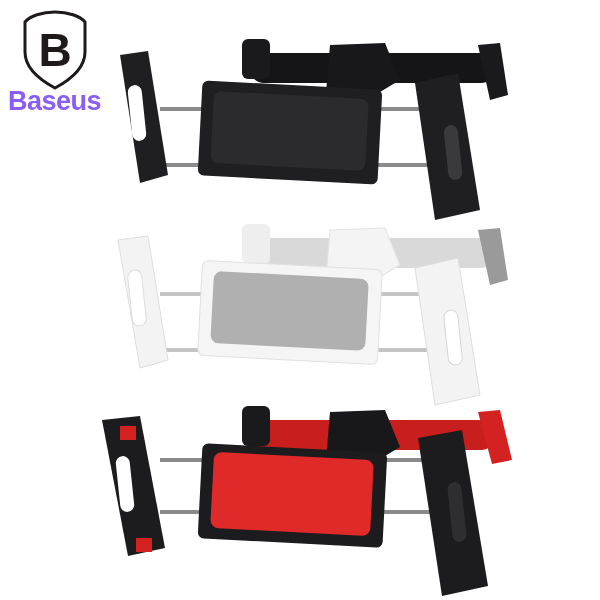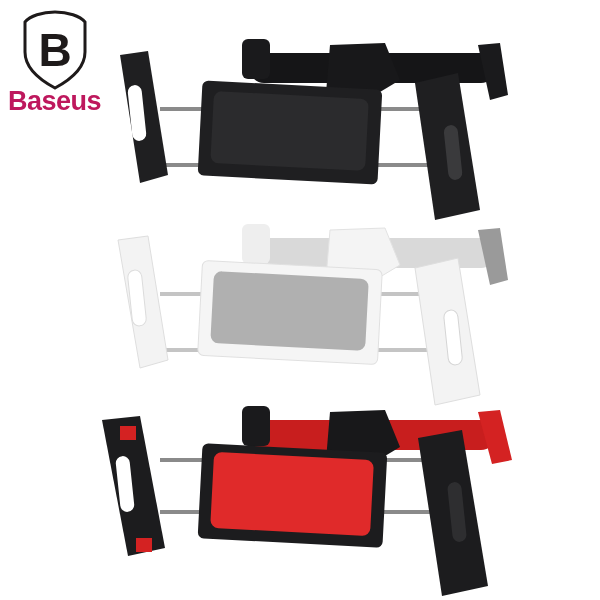--- a/index.html
+++ b/index.html
@@ -1,19 +1,19 @@
 <!DOCTYPE html>
 <html><head>
 <meta charset="utf-8">
 <style>
   html,body{margin:0;padding:0;background:#ffffff;}
   body{width:600px;height:600px;position:relative;overflow:hidden;font-family:"Liberation Sans",sans-serif;}
   .logo{position:absolute;left:0;top:0;width:120px;height:120px;}
   .logo-shield{position:absolute;left:22px;top:10px;width:66px;height:80px;}
-  .logo-text{position:absolute;left:8px;top:86px;font-family:"Liberation Sans",sans-serif;font-weight:bold;font-size:27px;letter-spacing:-0.5px;color:#be185d;text-align:center;}
+  .logo-text{position:absolute;left:8px;top:86px;font-family:"Liberation Sans",sans-serif;font-weight:bold;font-size:27px;letter-spacing:-0.5px;color:#8b5cf6;text-align:center;}
   .holder{position:absolute;left:0;width:600px;height:200px;}
   svg{display:block;}
 </style>
 </head>
 <body>
 
 <div class="logo">
   <svg class="logo-shield" viewBox="0 0 66 80">
     <path d="M33 2 C20 2 8 6 3 12 L3 42 C3 58 18 70 33 78 C48 70 63 58 63 42 L63 12 C58 6 46 2 33 2 Z" fill="#ffffff" stroke="#1e1a1a" stroke-width="3"></path>
     <text x="33" y="56" text-anchor="middle" font-family="Liberation Sans, sans-serif" font-weight="bold" font-size="46" fill="#1e1a1a">B</text>

